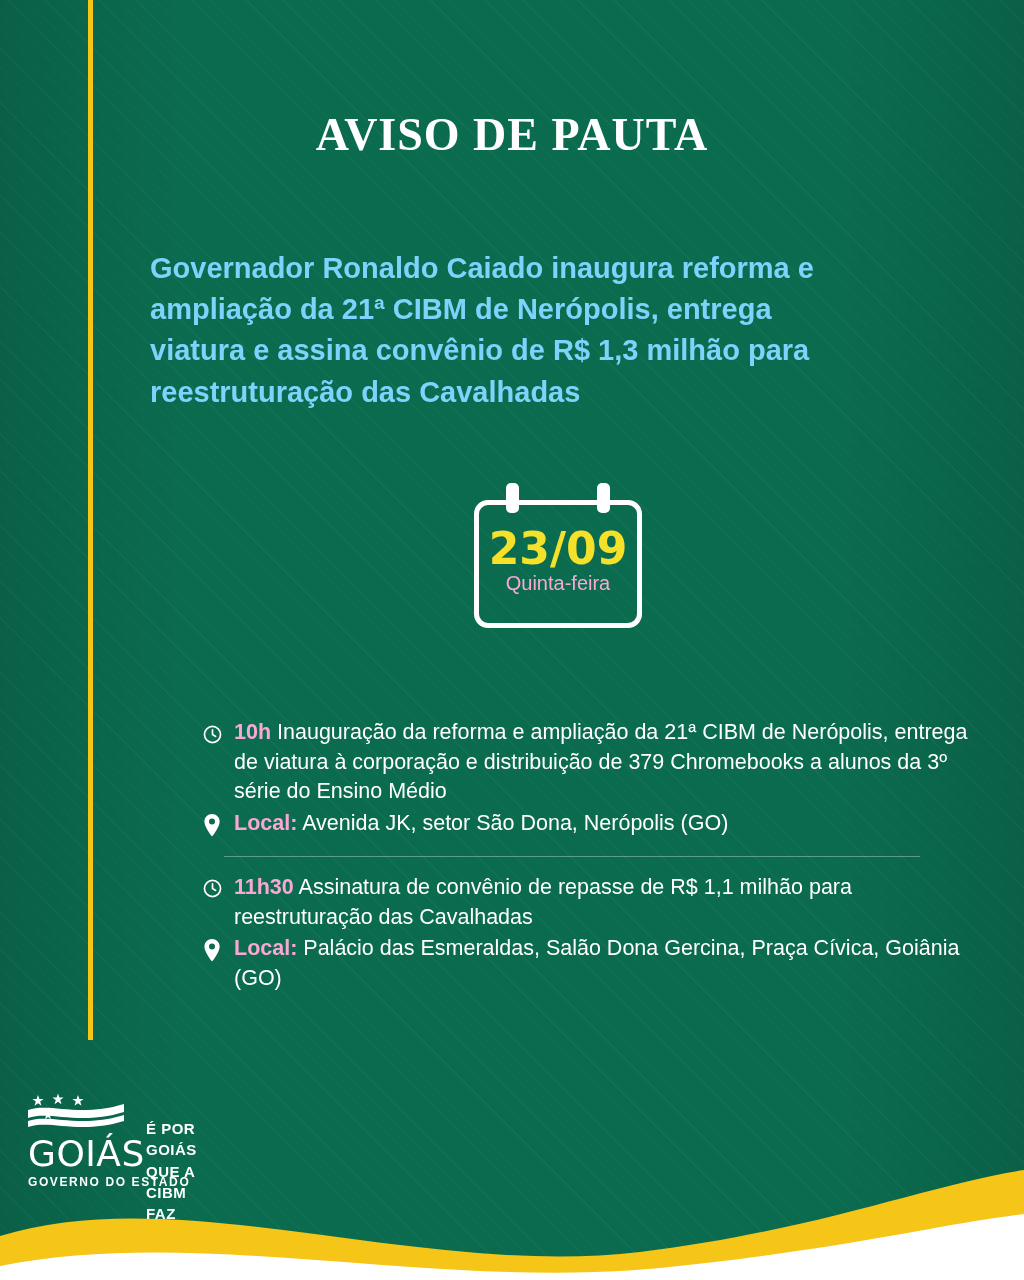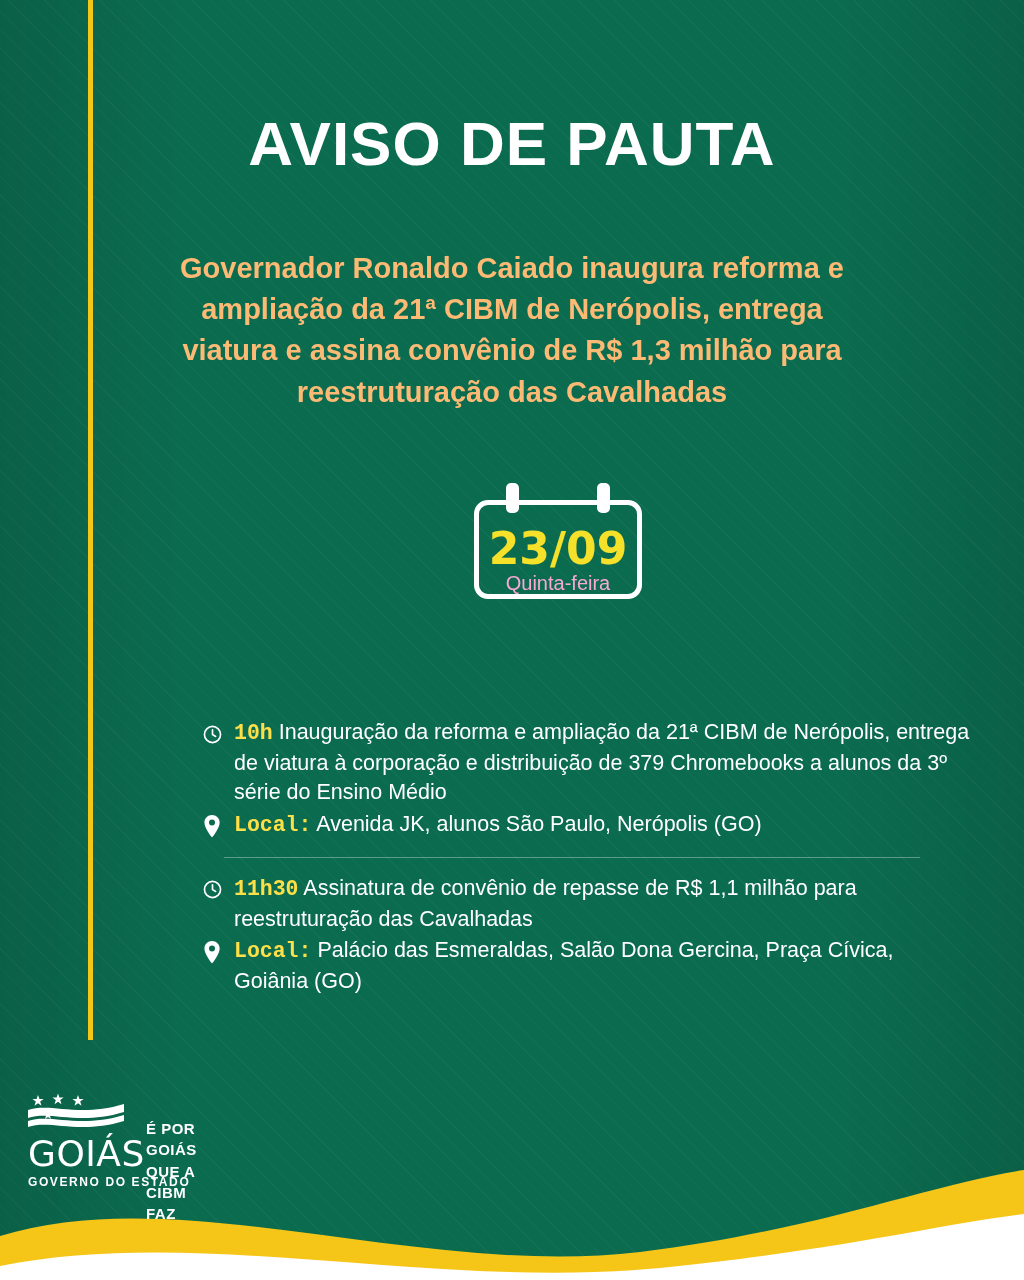--- a/index.html
+++ b/index.html
@@ -38,41 +38,41 @@
 
   .content{
     position:absolute; inset:0;
   }
 
   .title{
     position:absolute;
     top:108px; left:0; width:100%;
     text-align:center;
     color:#ffffff;
-    font-size:62px;
+    font-size:46px;
     font-weight:bold;
     letter-spacing:1px;
-    font-family:Liberation Sans, sans-serif;
+    font-family:Liberation Serif, serif;
   }
 
   .subtitle{
     position:absolute;
     top:248px; left:150px; width:724px;
-    text-align:center;
-    color:#fdba74;
+    text-align:left;
+    color:#7dd3fc;
     font-size:29px;
     font-weight:bold;
     line-height:1.42;
   }
 
   
   .calendar{
     position:absolute;
     left:474px; top:500px;
-    width:168px; height:99px;
+    width:168px; height:128px;
     border:5px solid #ffffff;
     border-radius:14px;
     background:transparent;
     text-align:center;
   }
   .cal-rings{
     position:absolute; top:-22px; left:0; width:100%;
     display:flex; justify-content:center; gap:78px;
   }
   .ring{
@@ -111,21 +111,21 @@
     width:24px; height:30px;
     display:flex; align-items:center; justify-content:center;
     margin-top:1px;
   }
   .row-text{
     color:#ffffff;
     font-size:21.5px;
     line-height:1.38;
     font-weight:500;
   }
-  .hl{ color:#fde047; font-weight:bold;font-family:Liberation Mono, monospace; }
+  .hl{ color:#f9a8d4; font-weight:bold; }
   .divider{
     height:1px;
     background:rgba(255,255,255,0.33);
     margin:16px 0 16px 24px;
     width:696px;
   }
 
   
   .logo{
     position:absolute;
@@ -199,21 +199,21 @@
         </div>
       </div>
       <div class="row">
         <span class="ico">
           <svg width="20" height="24" viewBox="0 0 24 28" fill="#ffffff">
             <path d="M12 0.8C6.9 0.8 2.9 4.8 2.9 9.9c0 6.7 8 16.6 8.4 17.1.4.5 1.1.5 1.5 0 .4-.5 8.4-10.4 8.4-17.1 0-5.1-4.1-9.1-9.2-9.1zm0 12.6a3.6 3.6 0 1 1 0-7.2 3.6 3.6 0 0 1 0 7.2z"></path>
           </svg>
         </span>
         <div class="row-text">
           <span class="hl">Local:</span>
-          <span>Avenida JK, alunos São Paulo, Nerópolis (GO)</span>
+          <span>Avenida JK, setor São Dona, Nerópolis (GO)</span>
         </div>
       </div>
     </div>
 
     <div class="divider"></div>
 
     <div class="block">
       <div class="row">
         <span class="ico">
           <svg width="21" height="21" viewBox="0 0 24 24" fill="none" stroke="#ffffff" stroke-width="1.9">

